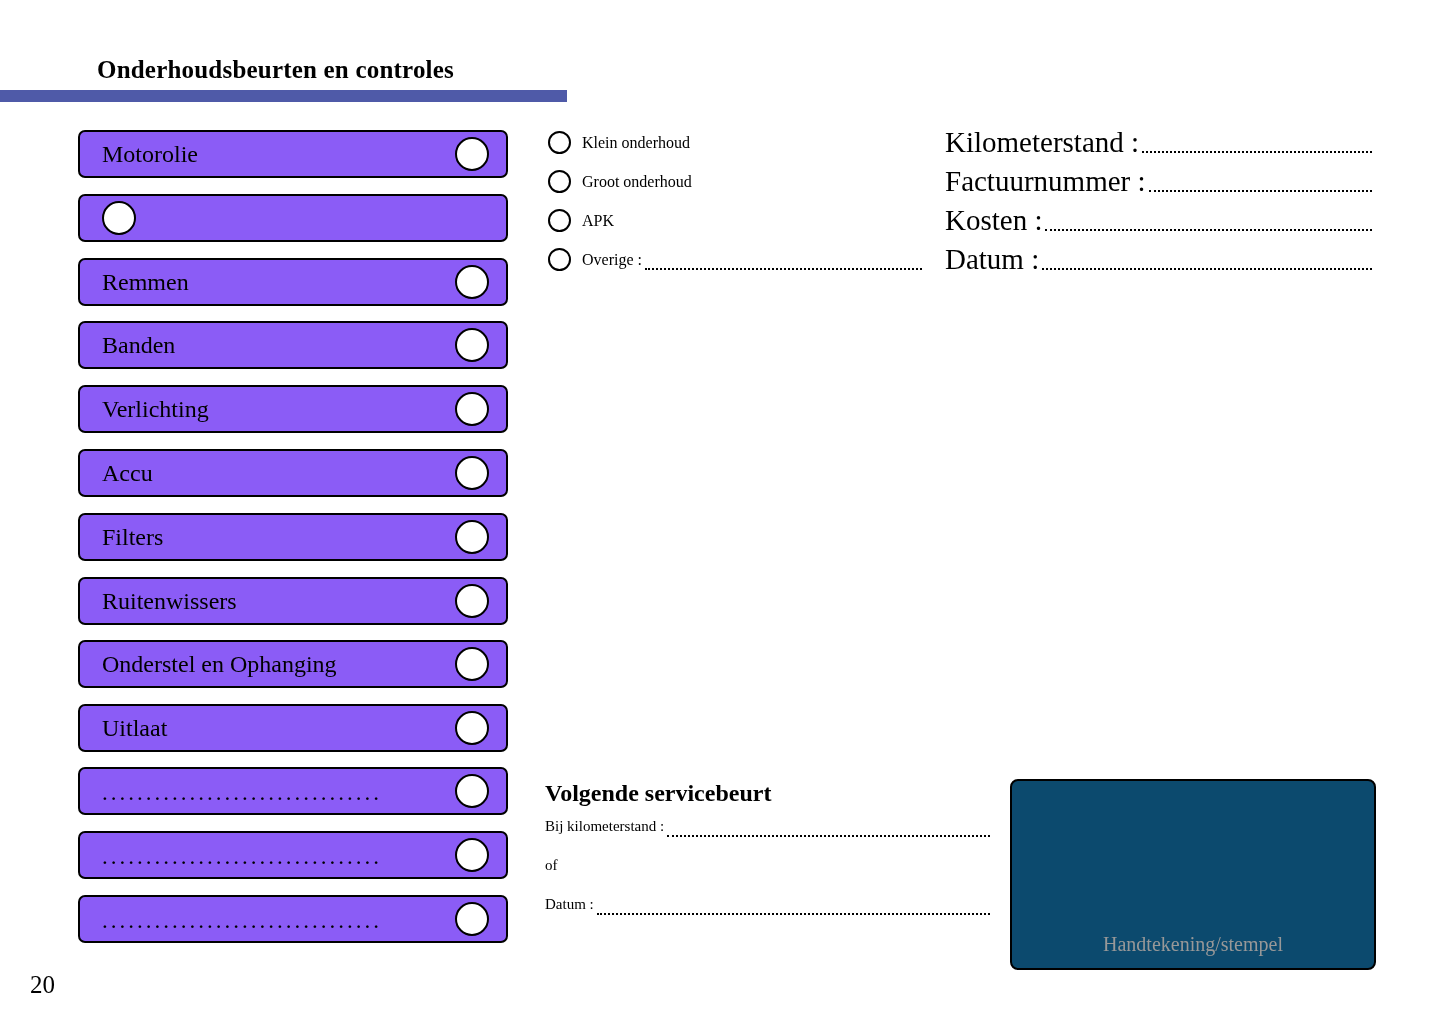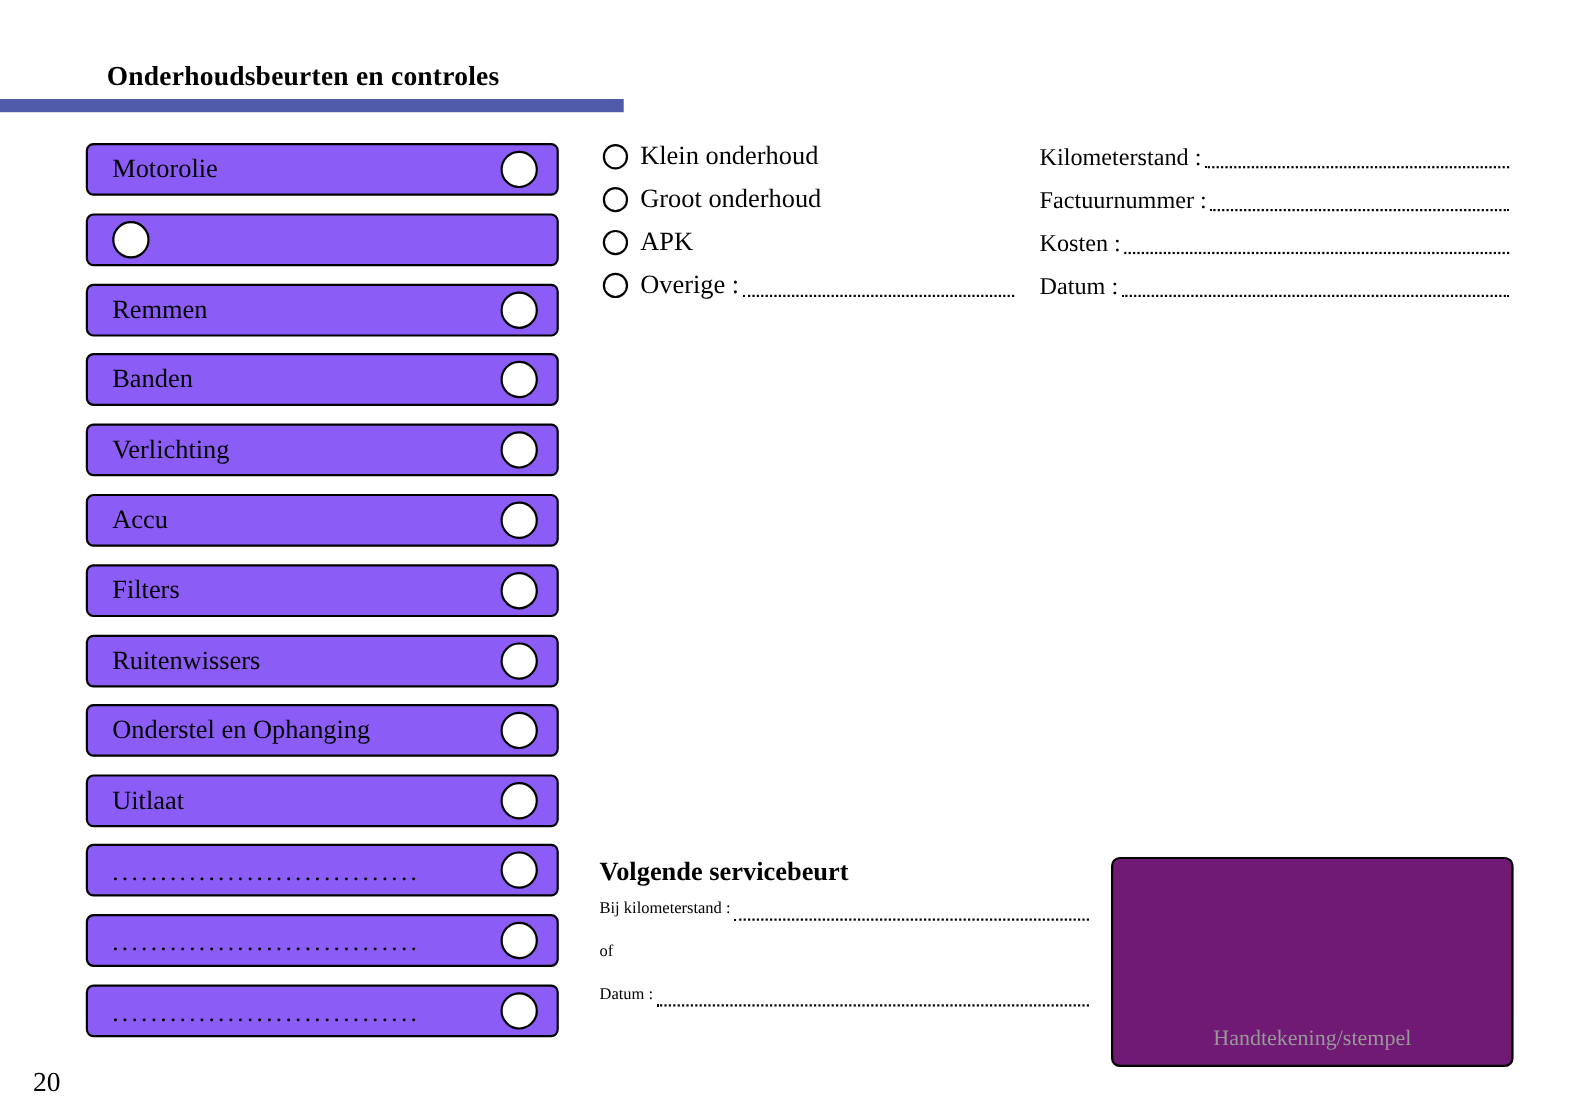--- a/index.html
+++ b/index.html
@@ -19,42 +19,42 @@
     display:flex; align-items:center; padding:0 17px 0 22px; background:#8b5cf6;
   }
   .check-label { font-size:24px; flex:1; white-space:nowrap; overflow:hidden; }
   .dots-label { letter-spacing:3px; font-size:23px; position:relative; top:2px; }
   .check-circle { width:34px; height:34px; border:2.5px solid #000; border-radius:50%; flex:none; background:#fff; }
 
   
   .service-type { position:absolute; left:548px; top:123px; width:374px; }
   .radio-row { display:flex; align-items:center; height:39px; }
   .radio-circle { width:23px; height:23px; border:2.5px solid #000; border-radius:50%; margin-right:11px; flex:none; }
-  .radio-label { font-size:24px; white-space:nowrap; }
+  .radio-label { font-size:16px; white-space:nowrap; }
   .leader { flex:1; border-bottom:2px dotted #000; align-self:flex-end; margin-bottom:9px; margin-left:3px; min-width:20px; }
 
   
   .service-details { position:absolute; left:945px; top:123px; width:427px; }
   .detail-row { display:flex; align-items:center; height:39px; }
-  .detail-label { font-size:22px; white-space:nowrap; }
+  .detail-label { font-size:29px; white-space:nowrap; }
 
   
   .remarks-box { position:absolute; left:545px; top:295px; width:830px; height:457px; border:2.5px solid #000; border-radius:8px; background:#fff; }
   .remarks-title { position:absolute; left:28px; top:20px; font-size:25px; }
   .remarks-lines { position:absolute; left:28px; right:26px; top:36px; }
   .remark-line { height:38.7px; border-bottom:2px dotted #000; }
 
   
   .next-service { position:absolute; left:545px; top:780px; width:445px; }
   .ns-title { font-size:24px; font-weight:bold; white-space:nowrap; }
   .ns-row { display:flex; align-items:center; height:39px; }
   .ns-label { font-size:15px; white-space:nowrap; }
 
   
-  .signature-box { position:absolute; left:1010px; top:779px; width:366px; height:191px; border:2.5px solid #000; border-radius:8px; background:#701a75; }
+  .signature-box { position:absolute; left:1010px; top:779px; width:366px; height:191px; border:2.5px solid #000; border-radius:8px; background:#0c4a6e; }
   .signature-label { position:absolute; bottom:12px; left:0; width:100%; text-align:center; font-size:20px; color:#989898; }
 
   .page-number { position:absolute; left:30px; top:971px; font-size:25px; }
 </style>
 </head>
 <body>
 
 <div class="page">
 
   <div class="title">Onderhoudsbeurten en controles</div>

